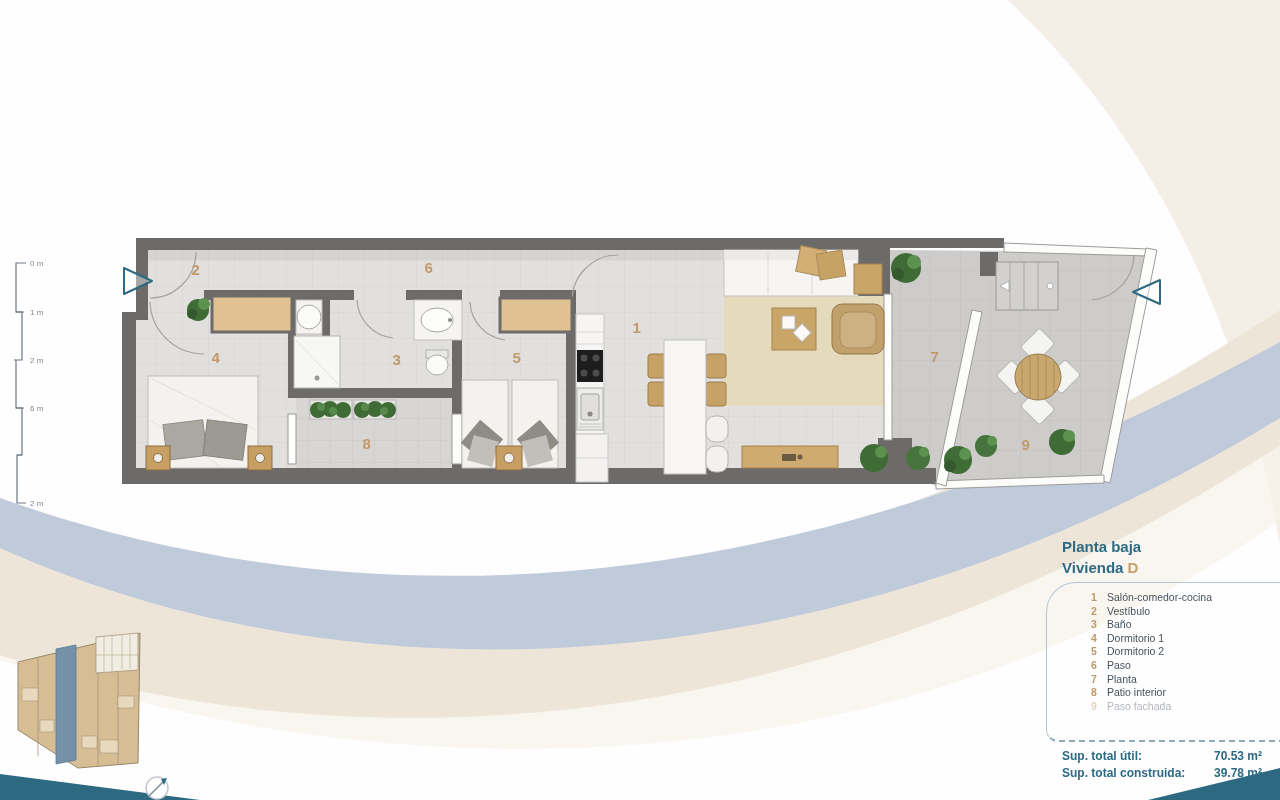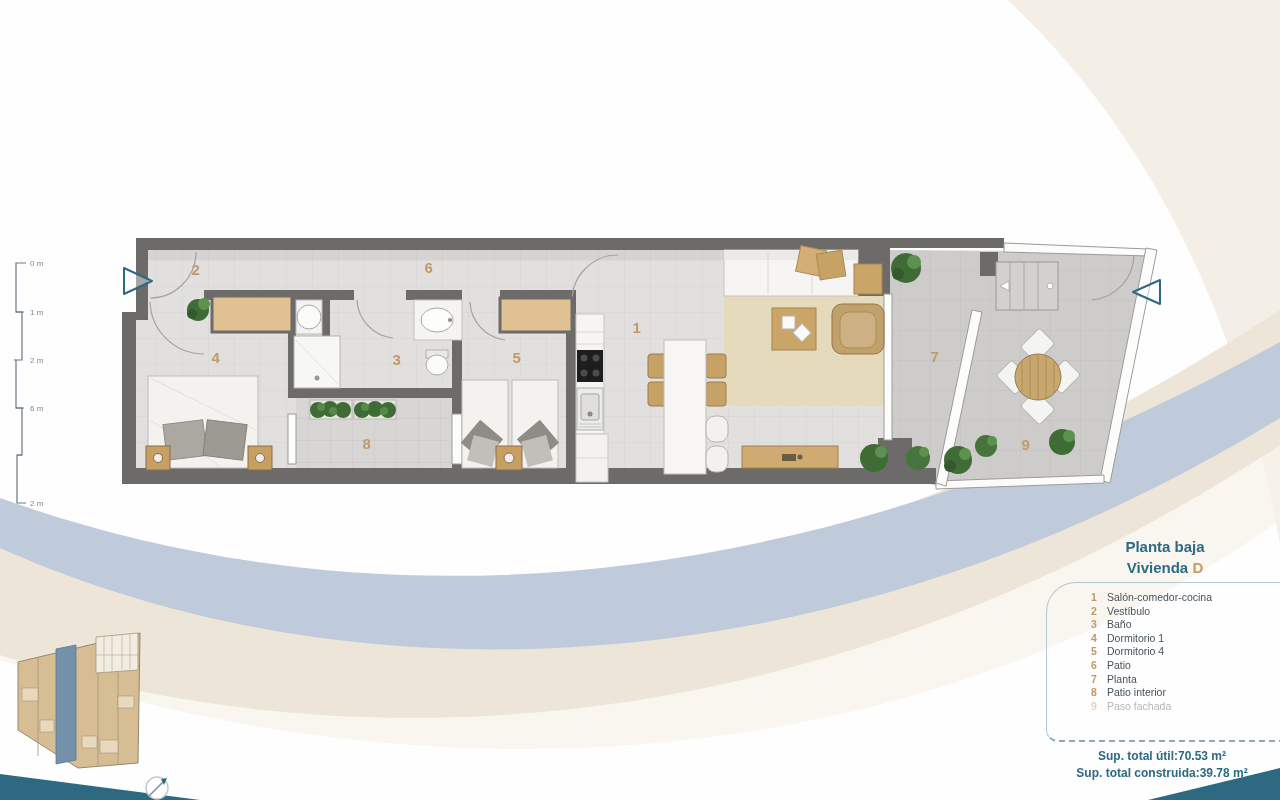--- a/index.html
+++ b/index.html
@@ -2,34 +2,34 @@
 <html><head>
 <meta charset="utf-8">
 <style>
   html,body{margin:0;padding:0;background:#ffffff;}
   #canvas{position:relative;width:1280px;height:800px;overflow:hidden;
           font-family:"Liberation Sans",sans-serif;background:#fefefe;}
   #bg-svg{position:absolute;left:0;top:0;}
   .room-num{position:absolute;transform:translate(-50%,-50%);
             font-weight:bold;font-size:15px;color:#c2996a;letter-spacing:.5px;}
   .ruler-label{position:absolute;font-size:8px;color:#7e8a93;}
-  #legend-title{position:absolute;left:1062px;top:536px;width:206px;text-align:center;
+  #legend-title{position:absolute;left:1062px;top:536px;width:206px;text-align:left;
                 color:#2d6a84;font-weight:bold;font-size:15px;line-height:21px;}
   #legend-title .unit{color:#c79e66;}
   #legend-box{position:absolute;left:1046px;top:582px;width:300px;height:160px;
               border:1.5px solid #b2c9d8;border-right:none;
               border-bottom:2px dashed #8fa9ba;border-radius:30px 0 0 12px;
               box-sizing:border-box;padding:8px 0 0 44px;background:transparent;}
   .legend-row{display:flex;line-height:13.6px;font-size:10.5px;}
   .legend-row .num{width:16px;font-weight:bold;color:#bf9a66;}
   .legend-row .lbl{color:#47525c;}
   .legend-row.faded{opacity:.42;}
   #totals{position:absolute;left:1062px;top:748px;width:200px;
           color:#2d6a84;font-weight:bold;font-size:12px;}
-  .total-row{display:flex;justify-content:center;line-height:17px;}
+  .total-row{display:flex;justify-content:space-between;line-height:17px;}
 </style>
 </head>
 <body>
 <div id="canvas">
 
 <svg id="bg-svg" width="1280" height="800" viewBox="0 0 1280 800">
   <defs>
     <pattern id="tileL" width="26" height="26" patternUnits="userSpaceOnUse">
       <rect width="26" height="26" fill="#e1e0de"></rect>
       <path d="M26 0H0V26" fill="none" stroke="#d5d4d2" stroke-width="1"></path>
@@ -323,25 +323,25 @@
   <div class="legend-row">
         <span class="num">3</span>
         <span class="lbl">Baño</span>
       </div>
   <div class="legend-row">
         <span class="num">4</span>
         <span class="lbl">Dormitorio 1</span>
       </div>
   <div class="legend-row">
         <span class="num">5</span>
-        <span class="lbl">Dormitorio 4</span>
+        <span class="lbl">Dormitorio 2</span>
       </div>
   <div class="legend-row">
         <span class="num">6</span>
-        <span class="lbl">Patio</span>
+        <span class="lbl">Paso</span>
       </div>
   <div class="legend-row">
         <span class="num">7</span>
         <span class="lbl">Planta</span>
       </div>
   <div class="legend-row">
         <span class="num">8</span>
         <span class="lbl">Patio interior</span>
       </div>
   <div class="legend-row faded">

